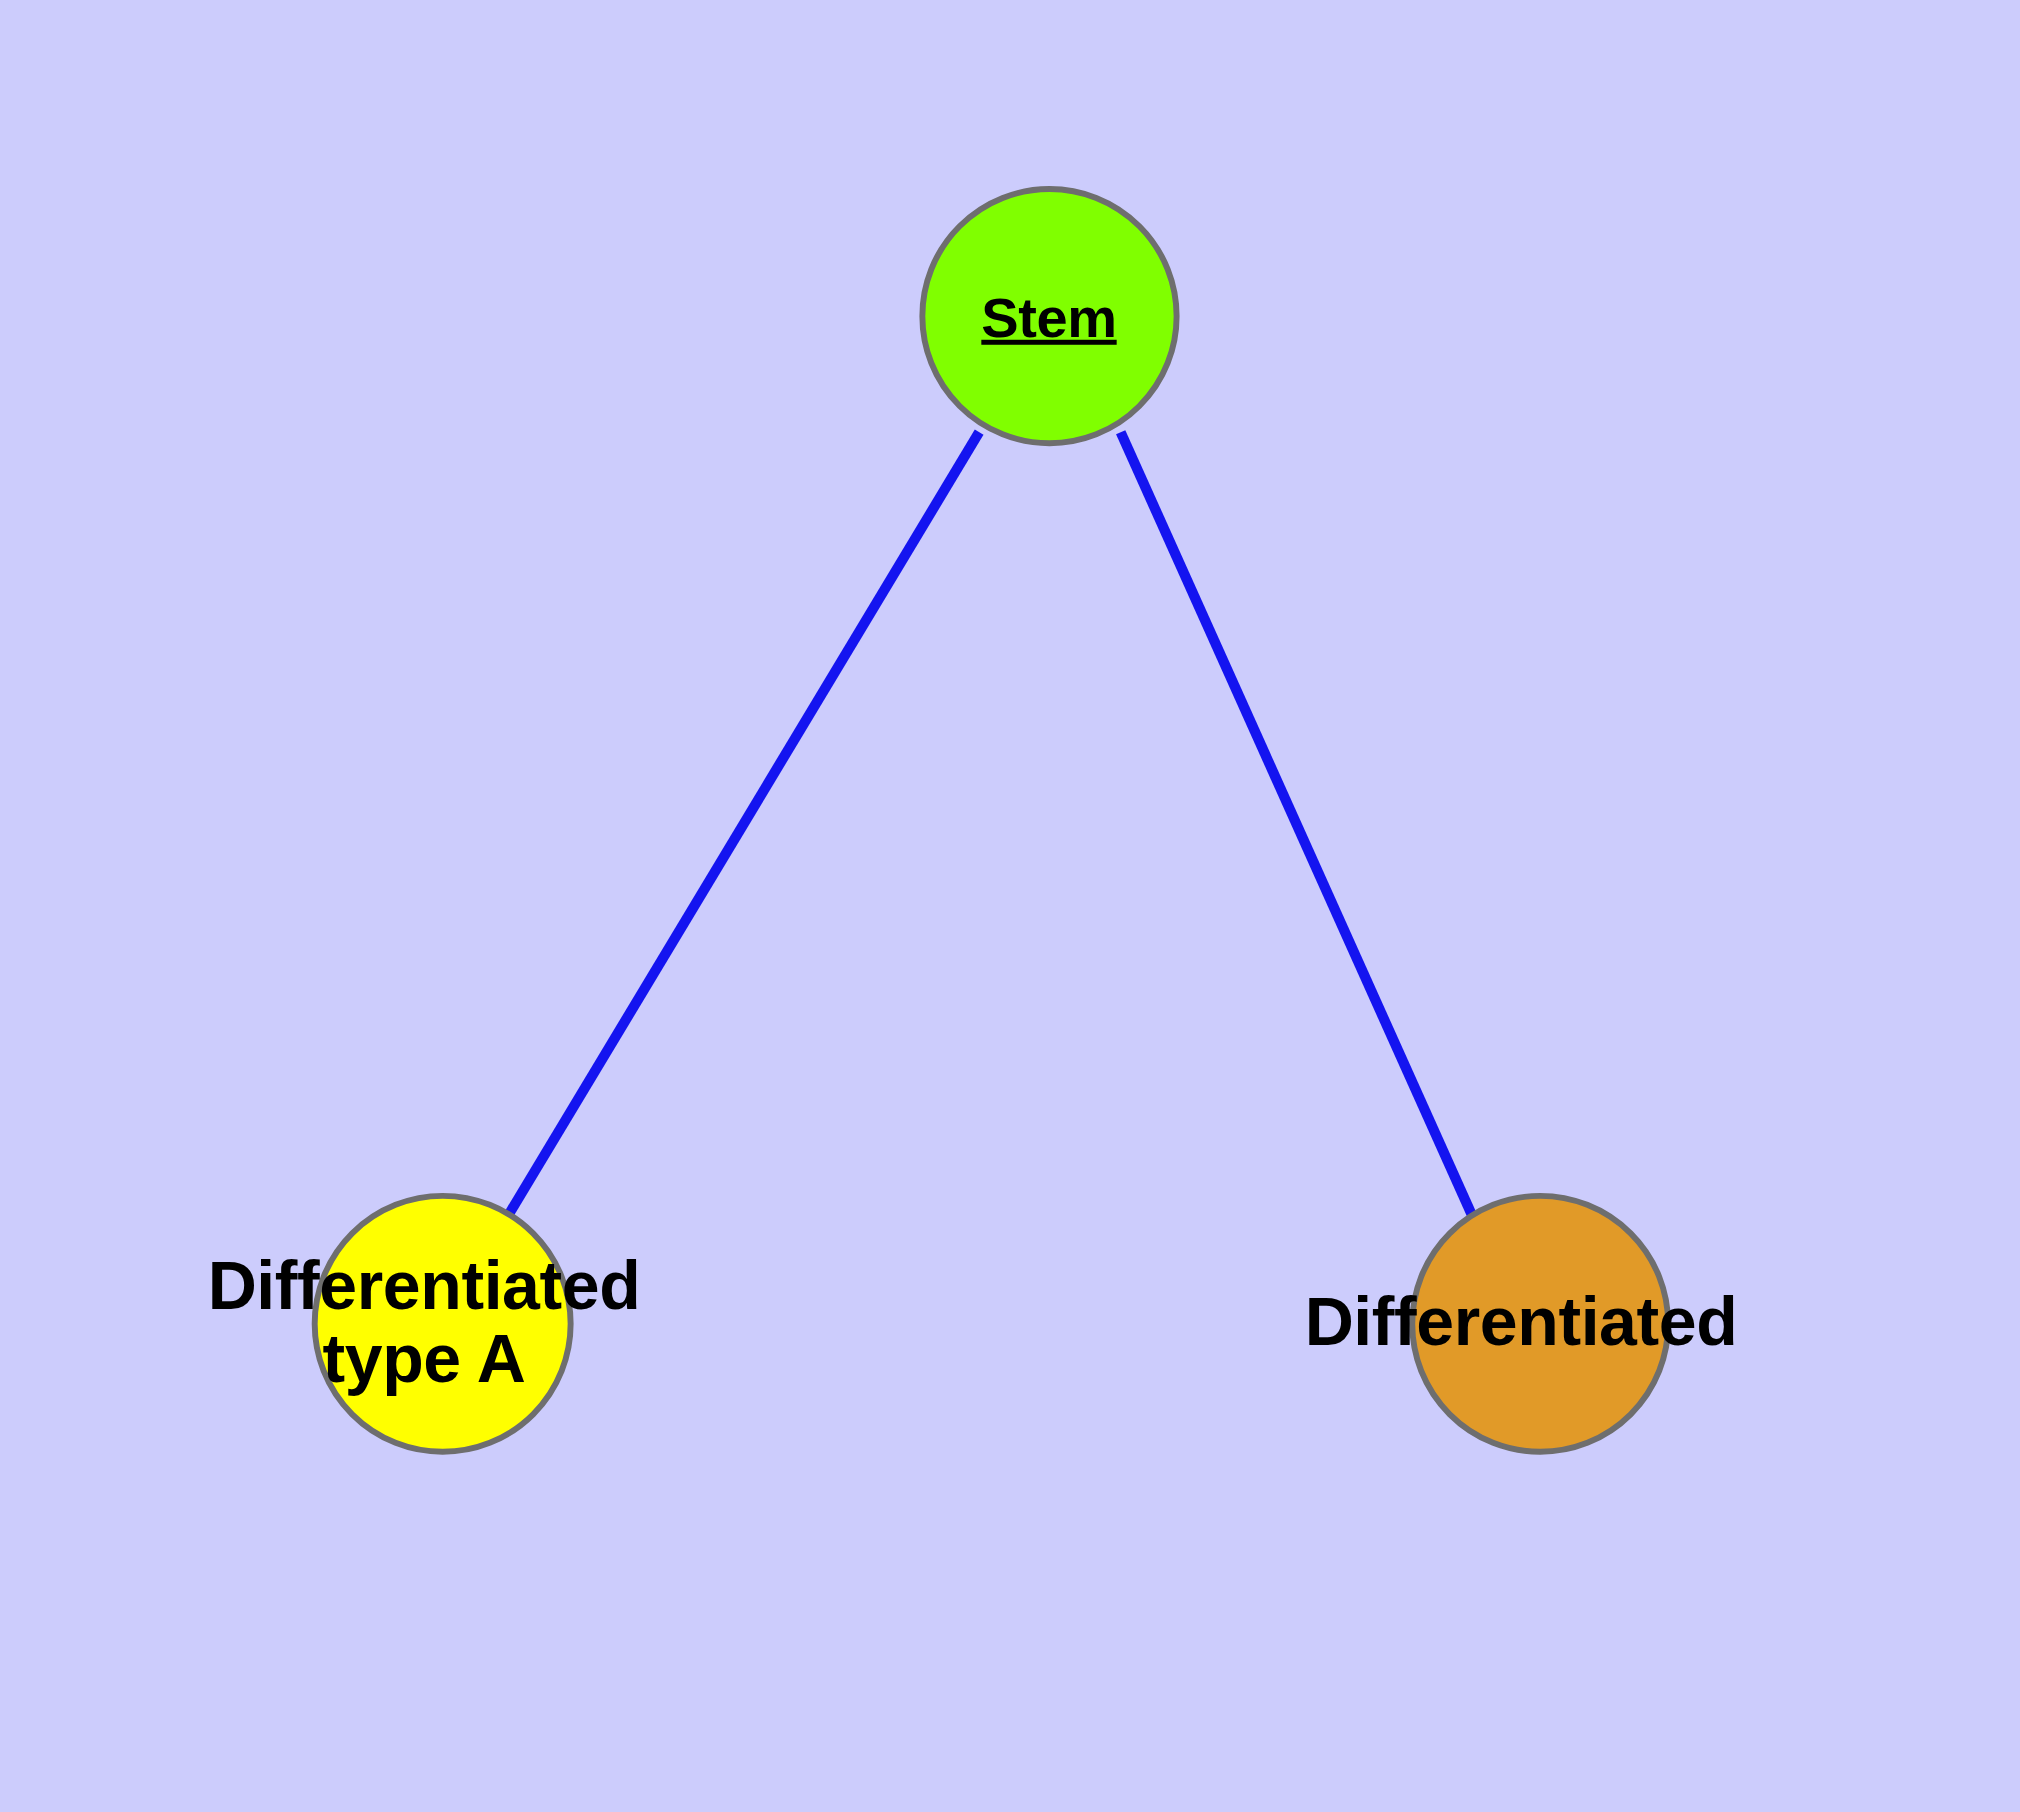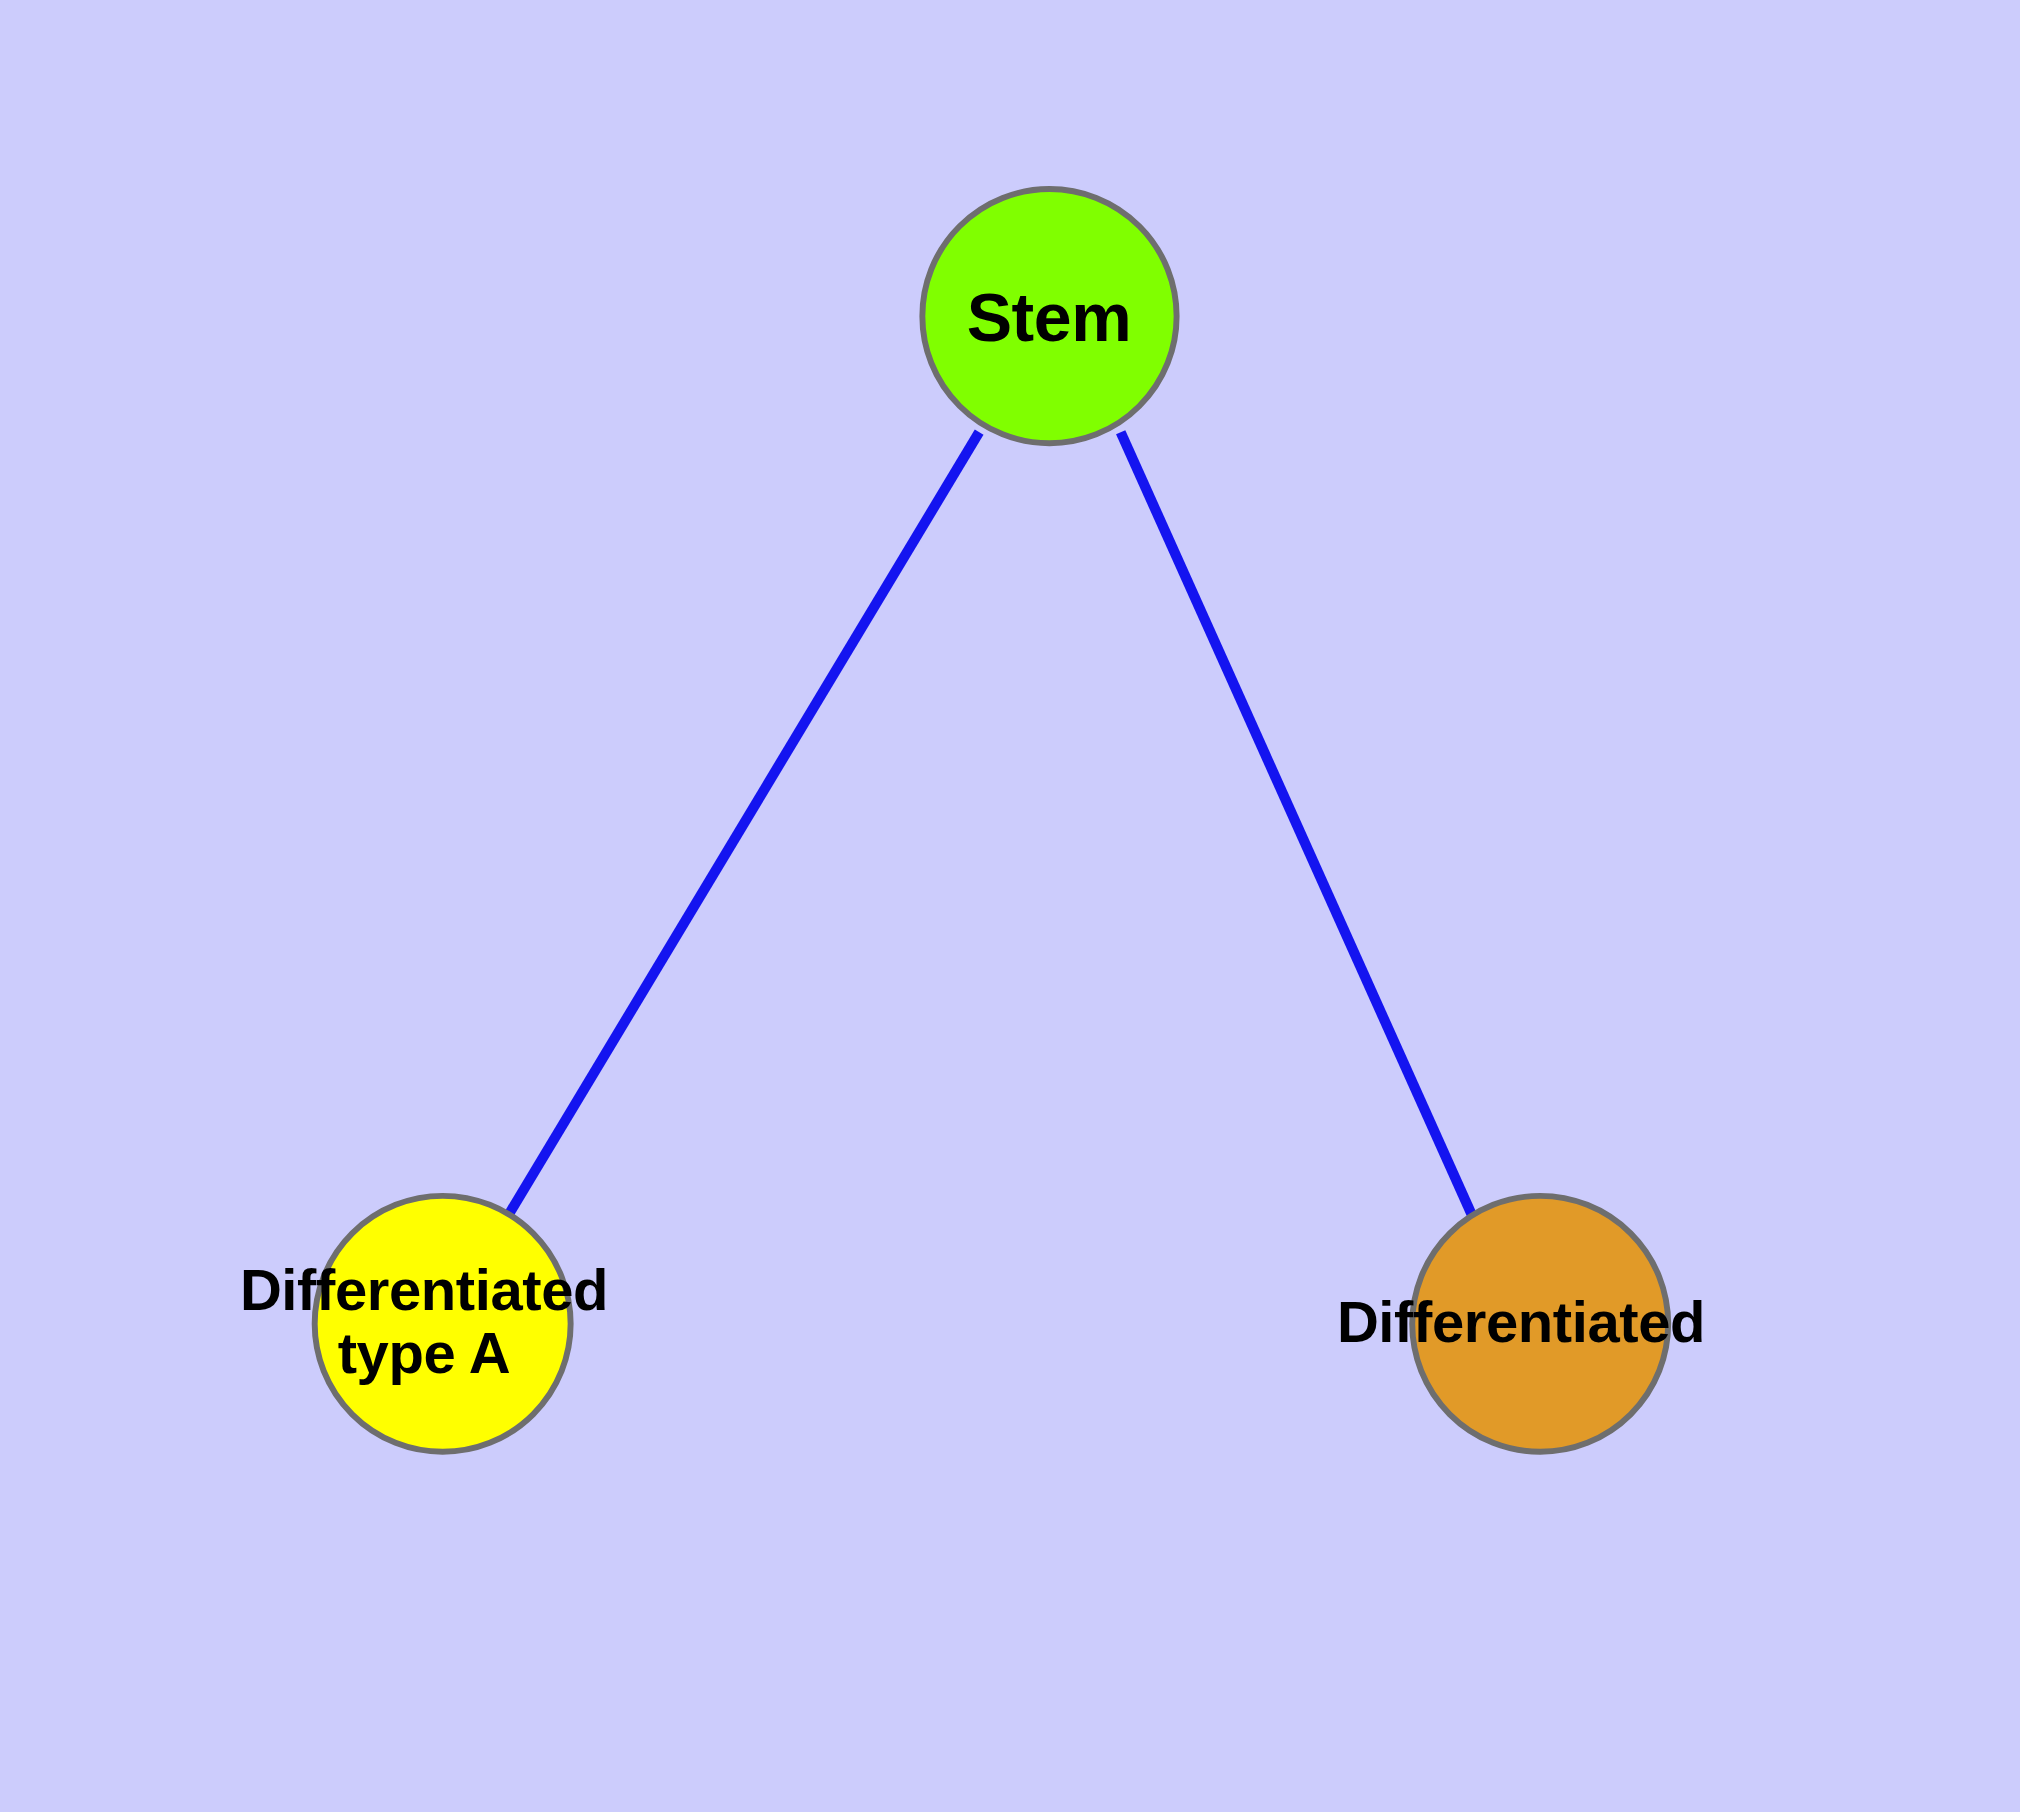--- a/index.html
+++ b/index.html
@@ -31,24 +31,25 @@
     color: #000000;
     font-weight: bold;
     text-align: center;
     white-space: nowrap;
     line-height: 1.08;
     transform: translate(-50%, -50%);
     pointer-events: none;
     letter-spacing: -0.4px;
   }
   #label-stem {
-    font-size: 68px;
+    font-size: 56px;
+    text-decoration: underline;
   }
   #label-diff-a, #label-diff-b {
-    font-size: 58px;
+    font-size: 68px;
   }
 </style>
 </head>
 <body>
 
 <div id="canvas" style="width: 2021px; height: 1812px;">
 
   <div id="bg-rect" style="background: rgb(204, 204, 252);"></div>
 
   <svg id="graph-svg" viewBox="0 0 2384 2138">

